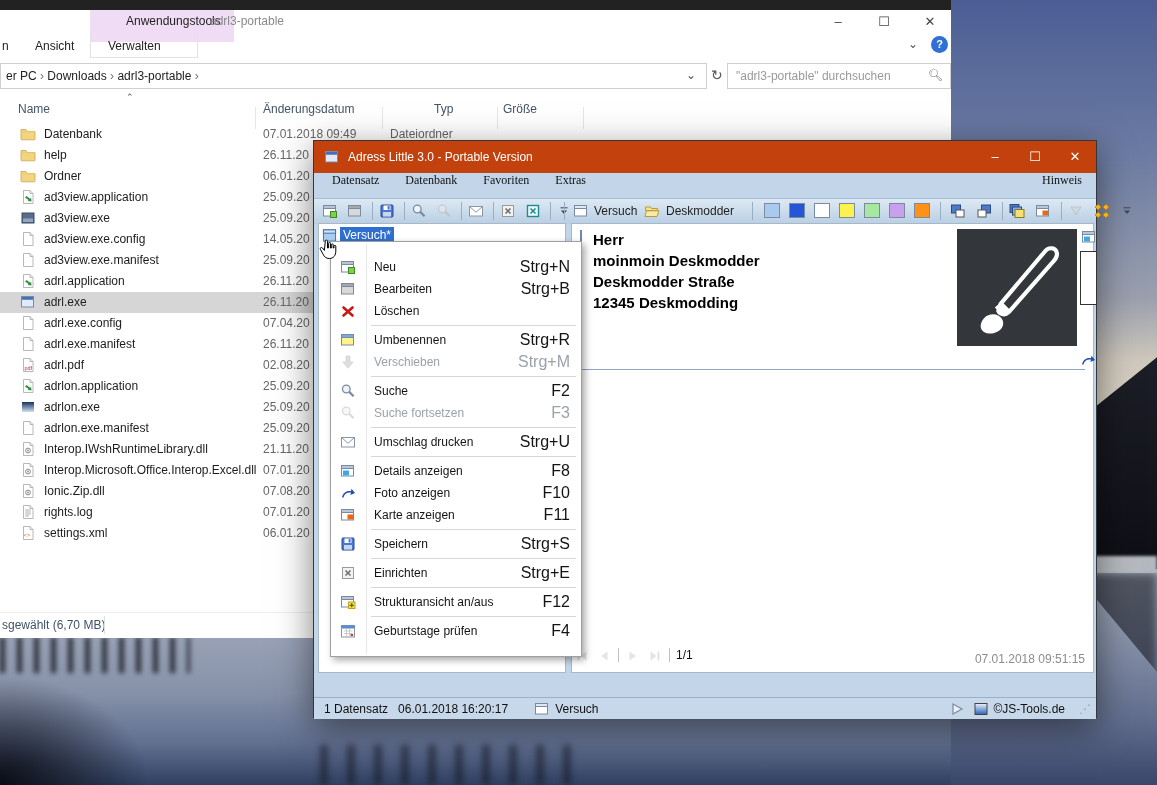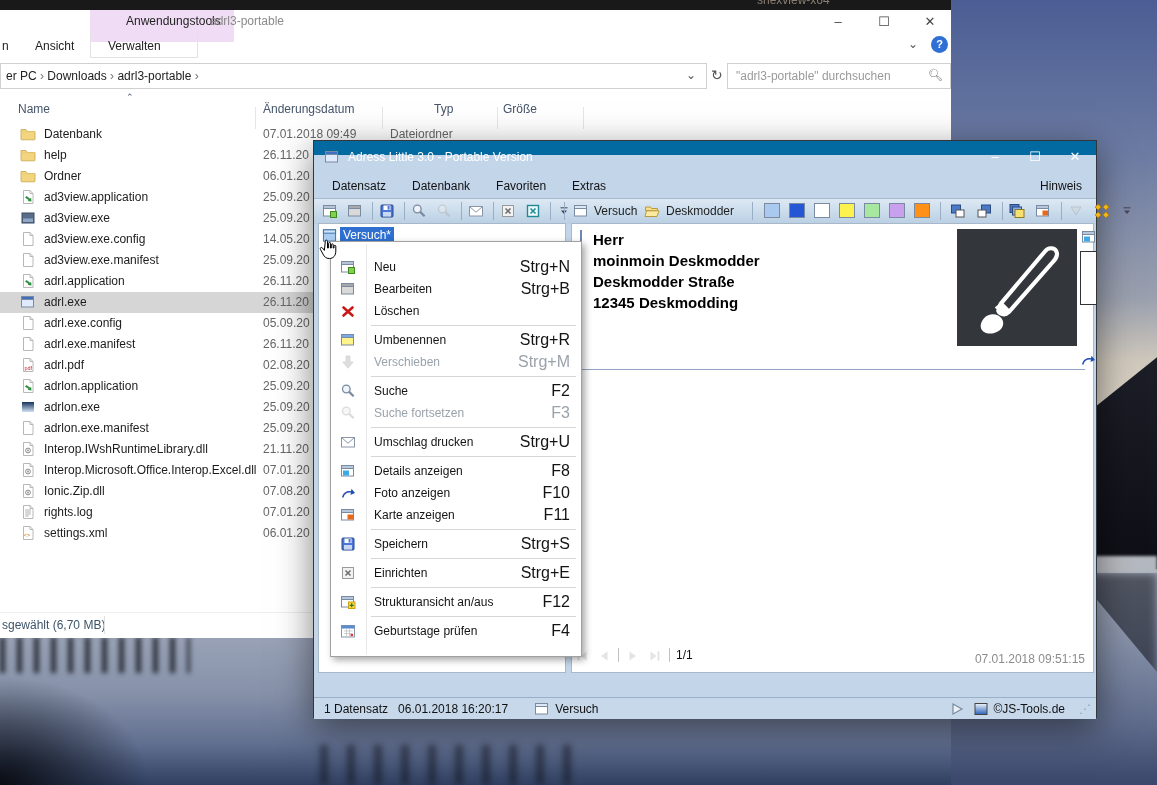--- a/index.html
+++ b/index.html
@@ -38,24 +38,24 @@
   .colsep{position:absolute;top:97px;height:22px;width:1px;background:#e6e6e6;}
   .frow{position:relative;height:21px;}
   .frow .sel{position:absolute;left:0;top:0;width:583px;height:21px;background:#d6d6d6;}
   .frow .fi{position:absolute;left:20px;top:2px;}
   .frow .fn{position:absolute;left:44px;top:3px;color:#1c1c1c;}
   .frow .fd{position:absolute;left:263px;top:3px;color:#666;}
   .frow .ft{position:absolute;left:390px;top:3px;color:#666;}
   
   #app{left:313px;top:140px;width:784px;height:578px;background:#c3d5e9;
        border:1px solid #33363a;box-shadow:0 10px 34px rgba(0,0,0,.5);box-sizing:border-box;}
-  #apptitle{left:0;top:0;width:100%;height:14px;background:#0369a1;}
+  #apptitle{left:0;top:0;width:100%;height:32px;background:#c2410c;}
   #apptitle .t{position:absolute;left:34px;top:9px;color:#fff;font-size:12px;}
   .awbtn{position:absolute;top:0;width:38px;height:32px;color:#fff;text-align:center;line-height:32px;font-size:13px;}
-  #appmenu{left:0;top:32px;width:100%;height:25px;display:flex;align-items:center;gap:26px;padding-left:18px;box-sizing:border-box;}
+  #appmenu{left:0;top:32px;width:100%;height:25px;display:flex;gap:26px;padding-left:18px;box-sizing:border-box;font-family:Liberation Serif, serif;}
   #appmenu span{font-size:12px;color:#111;}
   #apptools{left:0;top:57px;width:100%;height:25px;border-top:1px solid #a5bcd2;
     background:linear-gradient(180deg,#dde9f4,#b9cfe3);}
   .tbsep{position:absolute;top:3px;height:18px;width:1px;background:#98aec4;}
   .swatch{position:absolute;top:4px;width:16px;height:15px;border:1px solid #7a8aa0;box-sizing:border-box;}
   #treepanel{left:4px;top:82px;width:248px;height:450px;background:#fff;border:1px solid #a8b8c8;box-sizing:border-box;}
   #mainpanel{left:257px;top:82px;width:523px;height:450px;background:#fff;border:1px solid #a8b8c8;box-sizing:border-box;}
   #treesel{position:absolute;left:3px;top:3px;display:flex;align-items:center;}
   #treesel .lbl{background:#2e6fd0;color:#fff;padding:1px 3px;margin-left:3px;font-size:12px;}
   #cardline{position:absolute;left:8px;top:6px;width:2px;height:132px;background:#6e86b4;}
@@ -86,23 +86,20 @@
 
   <div class="abs" id="sky"></div>
   <div class="abs" id="mountain"></div>
   <div class="abs" id="shoreband"></div>
   <div class="abs" id="mreflect"></div>
   <div class="abs" id="water"></div>
   <div class="abs" id="trees"></div>
   <div class="abs" id="corner"></div>
   <div class="abs" id="streaks"></div>
 
-  <div class="abs" id="topbar">
-    <span>shexview-x64</span>
-  </div>
 
   <div class="abs" id="explorer">
 
     <div class="abs" style="left:90px;top:0;width:108px;height:32px;background:#f0dcf4;text-align:left;line-height:22px;padding-left:36px;">
       <span>Anwendungstools</span>
     </div>
     <div class="xtab" id="xcaption" style="left:210px;top:4px;">adrl3-portable</div>
     <div class="wbtn" style="left:823px;top:2px;">–</div>
     <div class="wbtn" style="left:869px;top:2px;">☐</div>
     <div class="wbtn" style="left:915px;top:2px;">✕</div>
@@ -239,21 +236,21 @@
           <span class="ft"></span>
         </div>
         <div class="frow">
           <span class="fi ico">
             <svg width="16" height="16" viewBox="0 0 16 16">
               <path d="M3.5 1.5h6.5l3 3v10H3.5z" fill="#fff" stroke="#b0b0b0" stroke-width=".9"></path>
               <path d="M10 1.5v3h3" fill="none" stroke="#b0b0b0" stroke-width=".9"></path>
             </svg>
           </span>
           <span class="fn">adrl.exe.config</span>
-          <span class="fd">05.09.20</span>
+          <span class="fd">07.04.20</span>
           <span class="ft"></span>
         </div>
         <div class="frow">
           <span class="fi ico">
             <svg width="16" height="16" viewBox="0 0 16 16">
               <path d="M3.5 1.5h6.5l3 3v10H3.5z" fill="#fff" stroke="#b0b0b0" stroke-width=".9"></path>
               <path d="M10 1.5v3h3" fill="none" stroke="#b0b0b0" stroke-width=".9"></path>
             </svg>
           </span>
           <span class="fn">adrl.exe.manifest</span>

